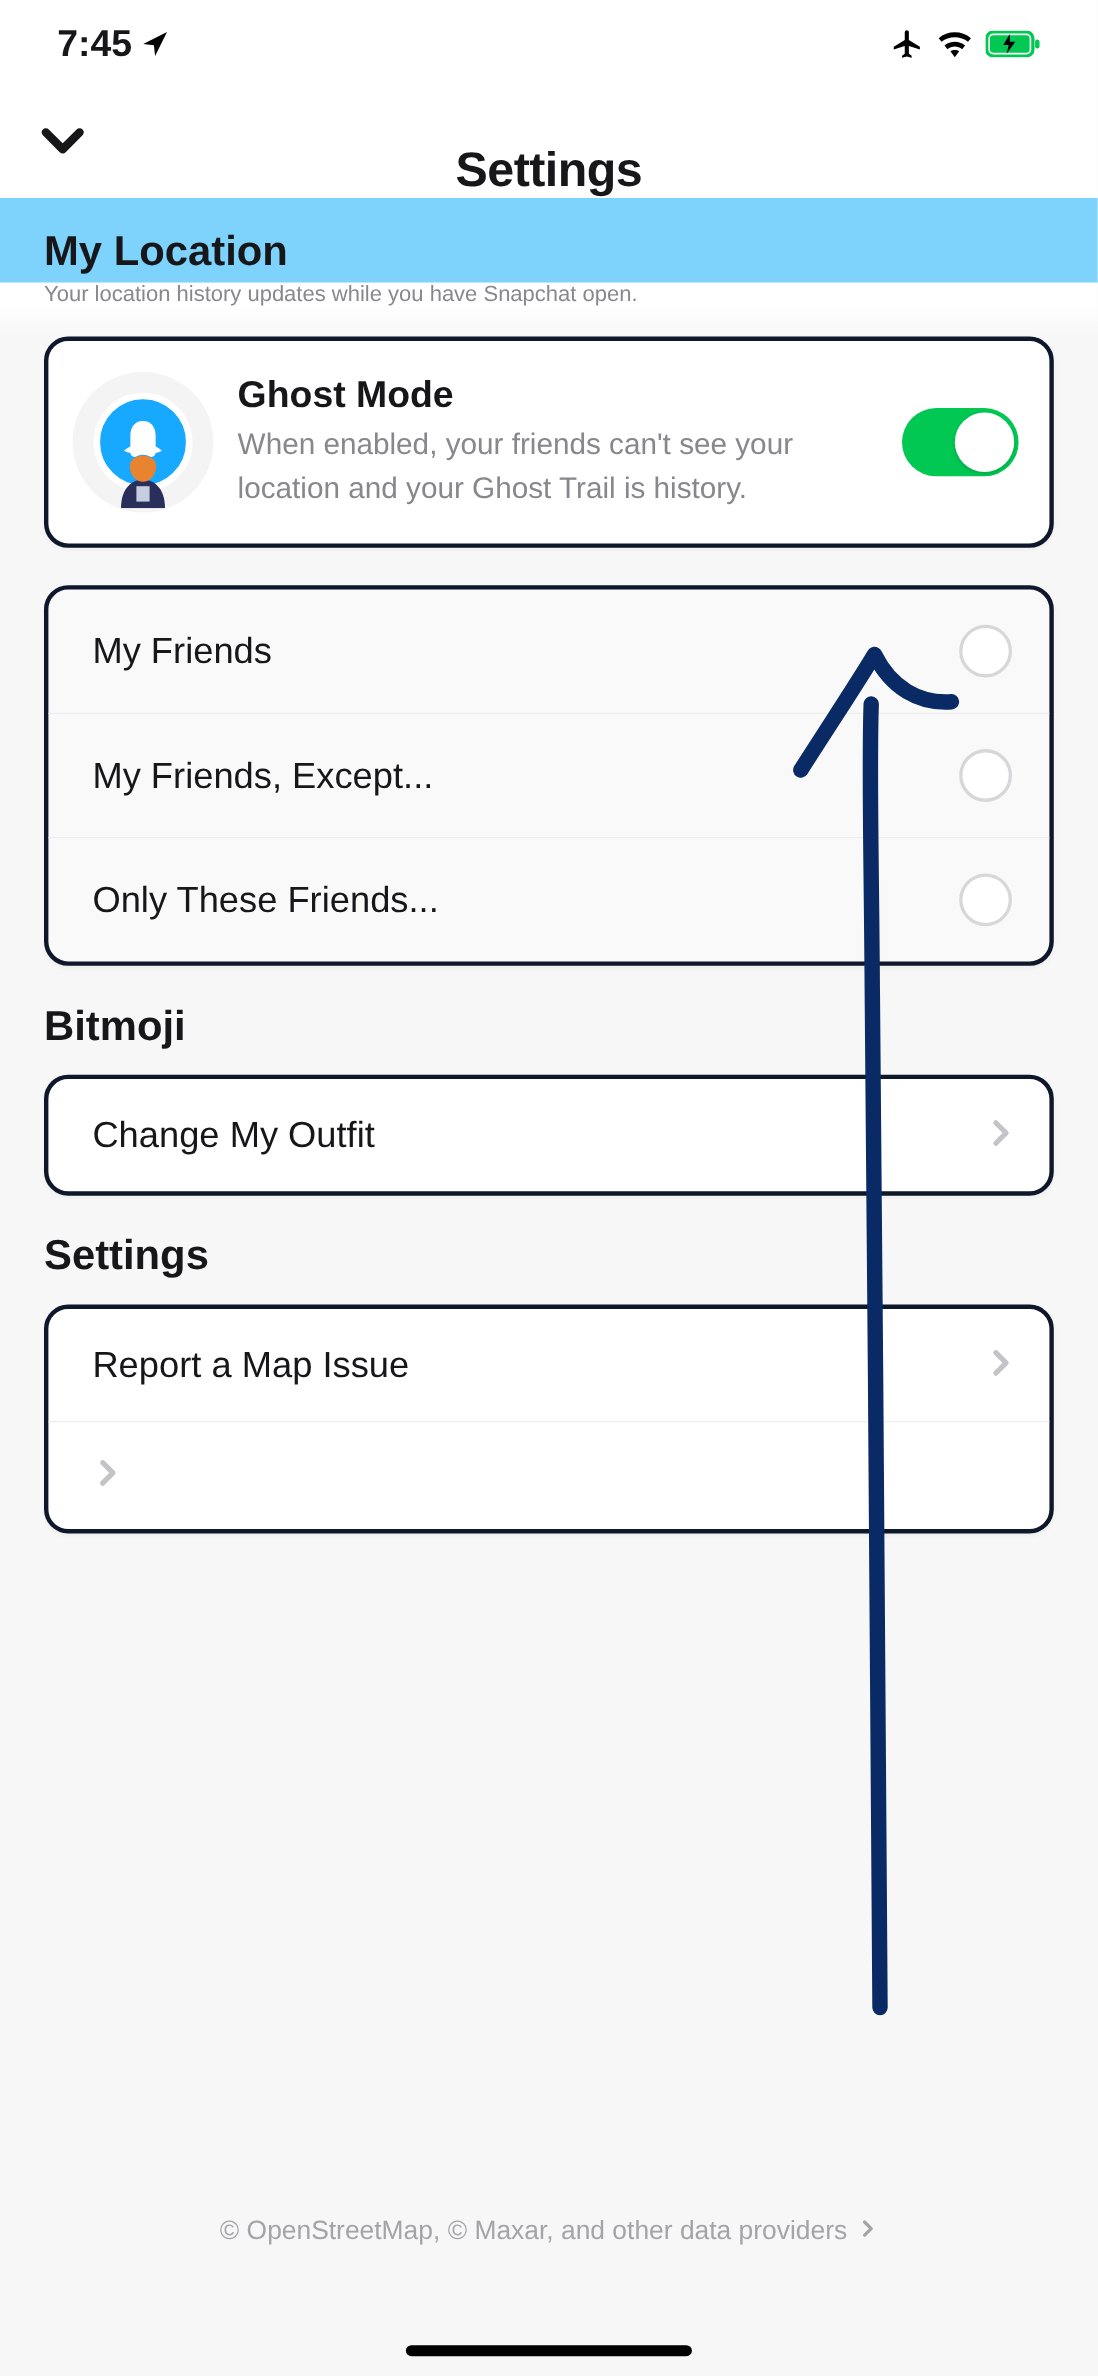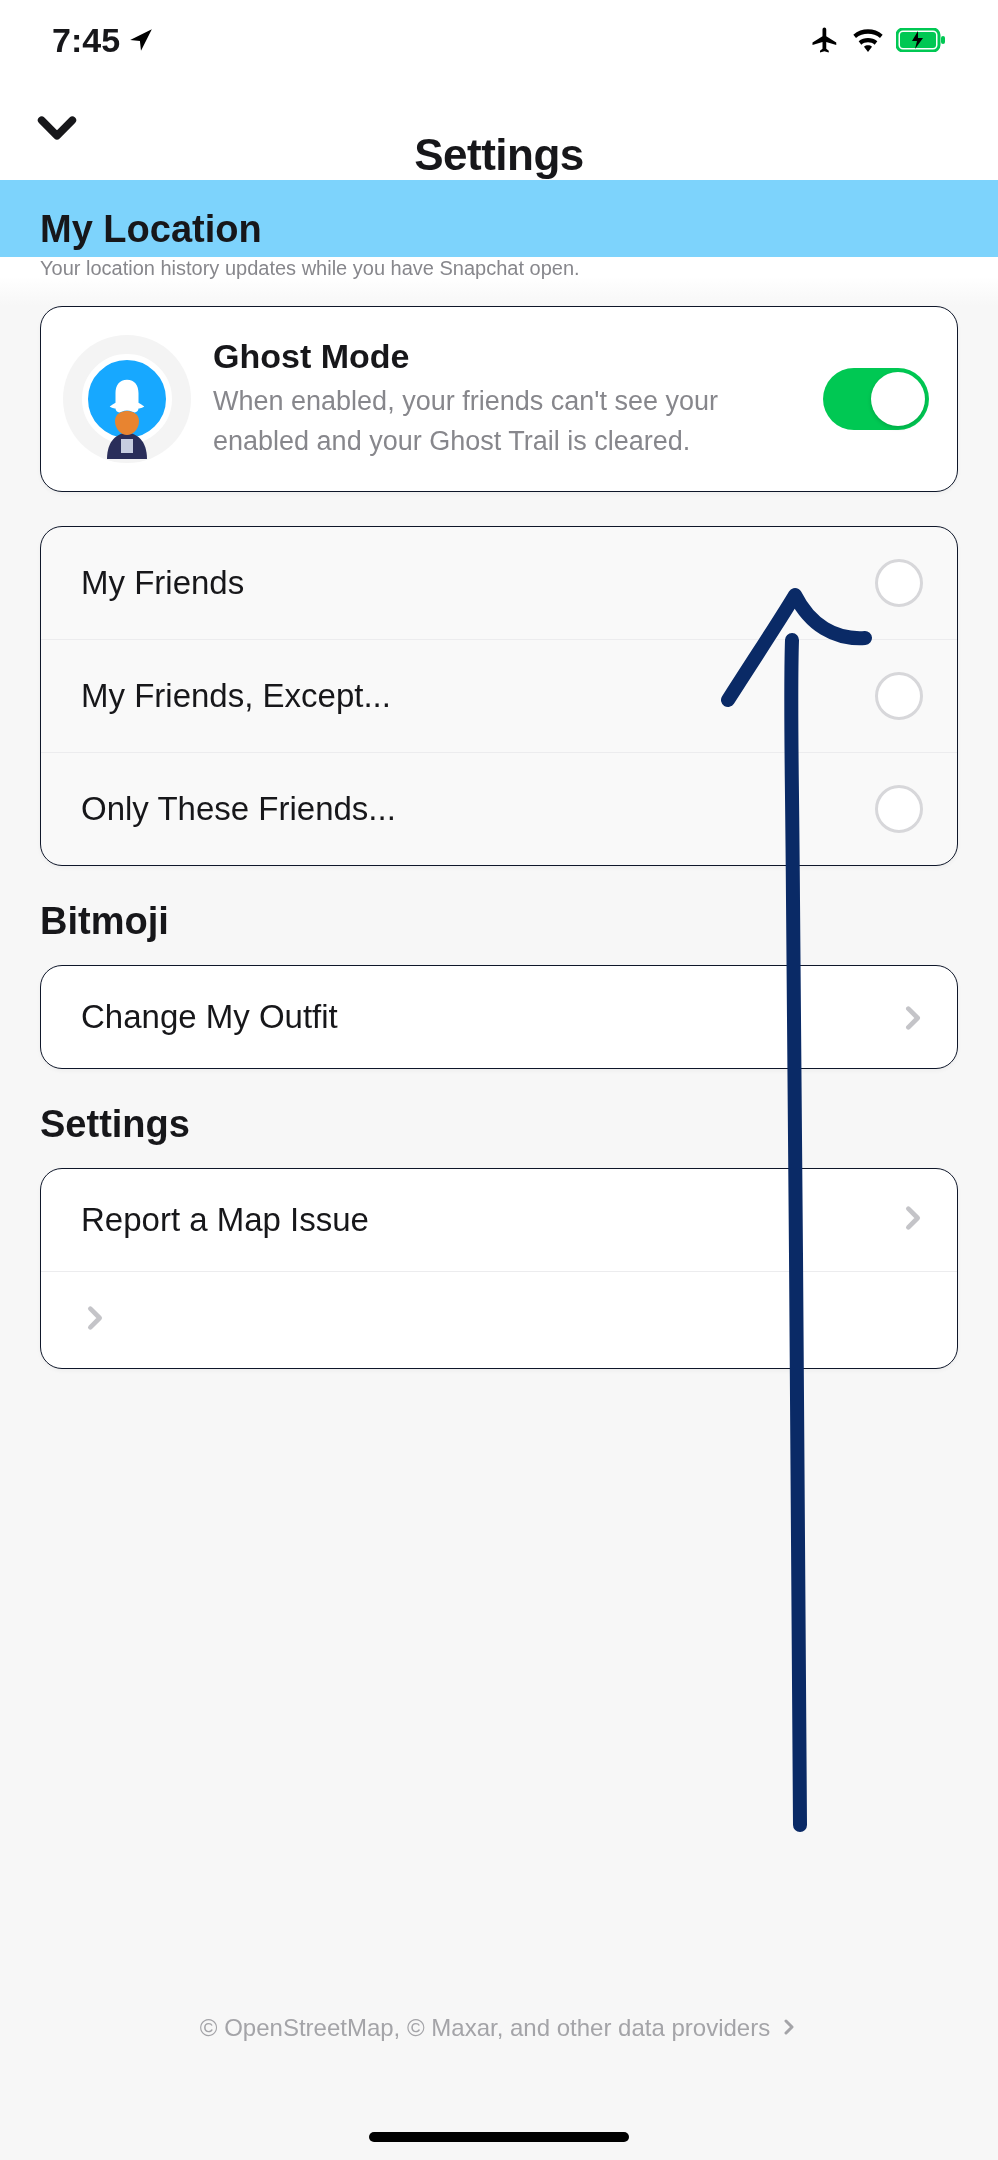--- a/index.html
+++ b/index.html
@@ -65,21 +65,21 @@
   .section-title.alone {
     background: transparent;
     padding: 34px 40px 22px 40px;
   }
 
   .card {
     margin: 0 40px;
     background: #fff;
     border-radius: 22px;
     box-shadow: 0 2px 4px rgba(0,0,0,0.04);
-    border: 1px solid #0f172a;
+    border: 4px solid #0f172a;
   }
   .card.muted {
     background: #f9f9f9;
   }
 
   .ghost-row {
     display: flex;
     align-items: center;
     padding: 28px 28px 28px 22px;
     gap: 22px;
@@ -162,21 +162,21 @@
     flex-shrink: 0;
   }
 
   .action-row {
     display: flex;
     align-items: center;
     justify-content: space-between;
     padding: 32px 30px 32px 40px;
     border-bottom: 1px solid #ececee;
   }
-  .action-row:last-child { border-bottom: none; align-items: flex-end; }
+  .action-row:last-child { border-bottom: none; }
   .action-label {
     font-size: 33px;
     color: #17171a;
   }
 
   .chevron { flex-shrink: 0; }
 
   .footer {
     position: absolute;
     left: 0;
@@ -268,21 +268,21 @@
           </svg>
       </div>
       <svg class="ghost-person" viewBox="0 0 64 48">
         <path d="M12 48 C12 30 22 22 32 22 C42 22 52 30 52 48 Z" fill="#2a2e5a"></path>
         <path d="M20 10 C20 2 28 0 32 0 C36 0 44 2 44 10 C44 18 38 24 32 24 C26 24 20 18 20 10 Z" fill="#e88430"></path>
         <rect x="26" y="28" width="12" height="14" fill="#c7cde0"></rect>
       </svg>
     </div>
     <div class="ghost-text">
       <div class="ghost-title">Ghost Mode</div>
-      <div class="ghost-desc">When enabled, your friends can't see your enabled and your Ghost Trail is cleared.</div>
+      <div class="ghost-desc">When enabled, your friends can't see your location and your Ghost Trail is history.</div>
     </div>
     <div class="toggle">
       <div class="toggle-knob"></div>
     </div>
   </div>
 </div>
 
 <div style="height:34px"></div>
 
 <div class="card muted">

